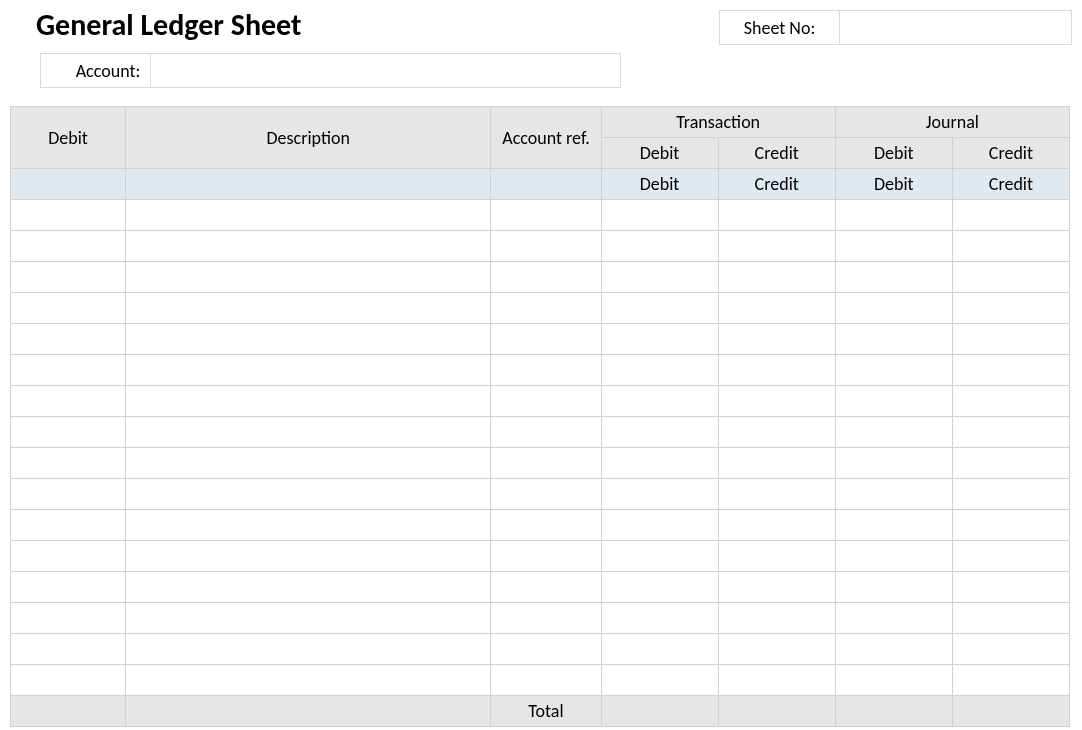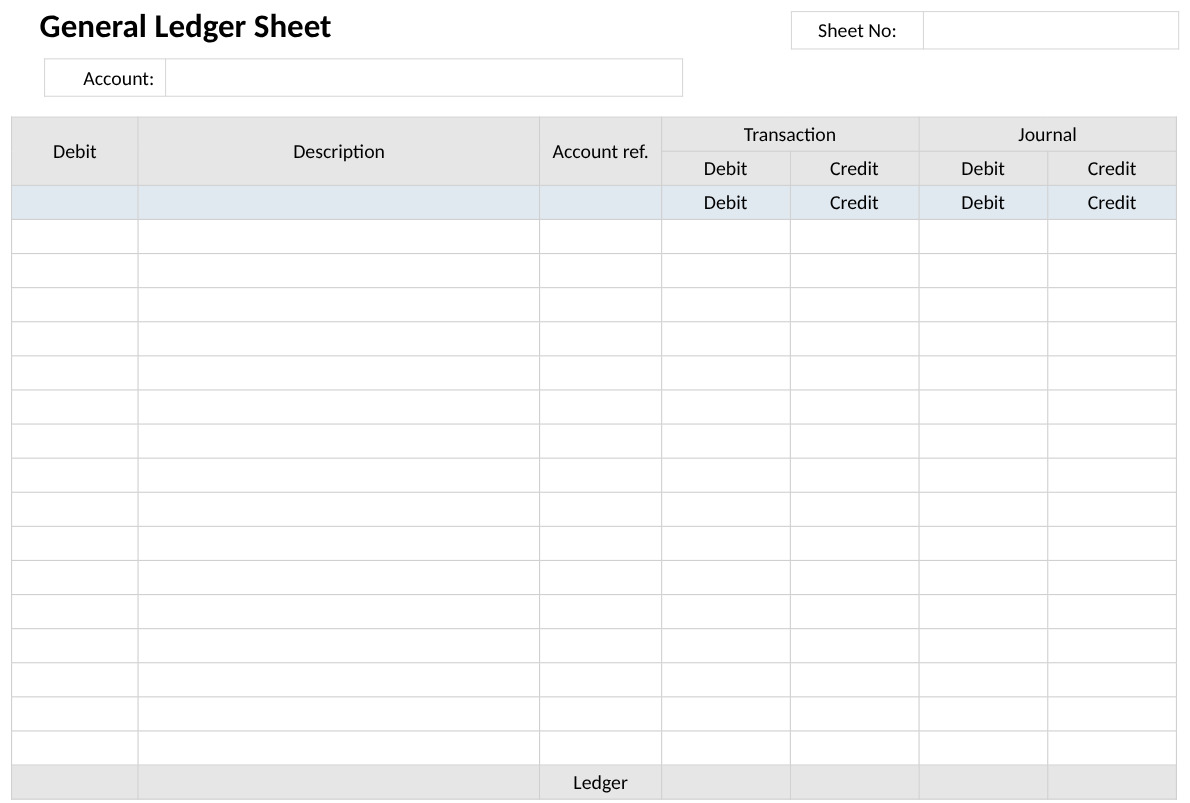--- a/index.html
+++ b/index.html
@@ -319,20 +319,20 @@
         <td class="col-amt"><input class="cell-input" value="" style=""></td>
         <td class="col-amt"><input class="cell-input" value="" style=""></td>
         <td class="col-amt"><input class="cell-input" value="" style=""></td>
         <td class="col-amt"><input class="cell-input" value="" style=""></td>
       </tr>
     </tbody>
   <tfoot>
     <tr class="total">
       <td></td>
       <td></td>
-      <td>Ledger</td>
+      <td>Total</td>
       <td></td>
       <td></td>
       <td></td>
       <td></td>
     </tr>
   </tfoot>
 </table>
 
 </body></html>

